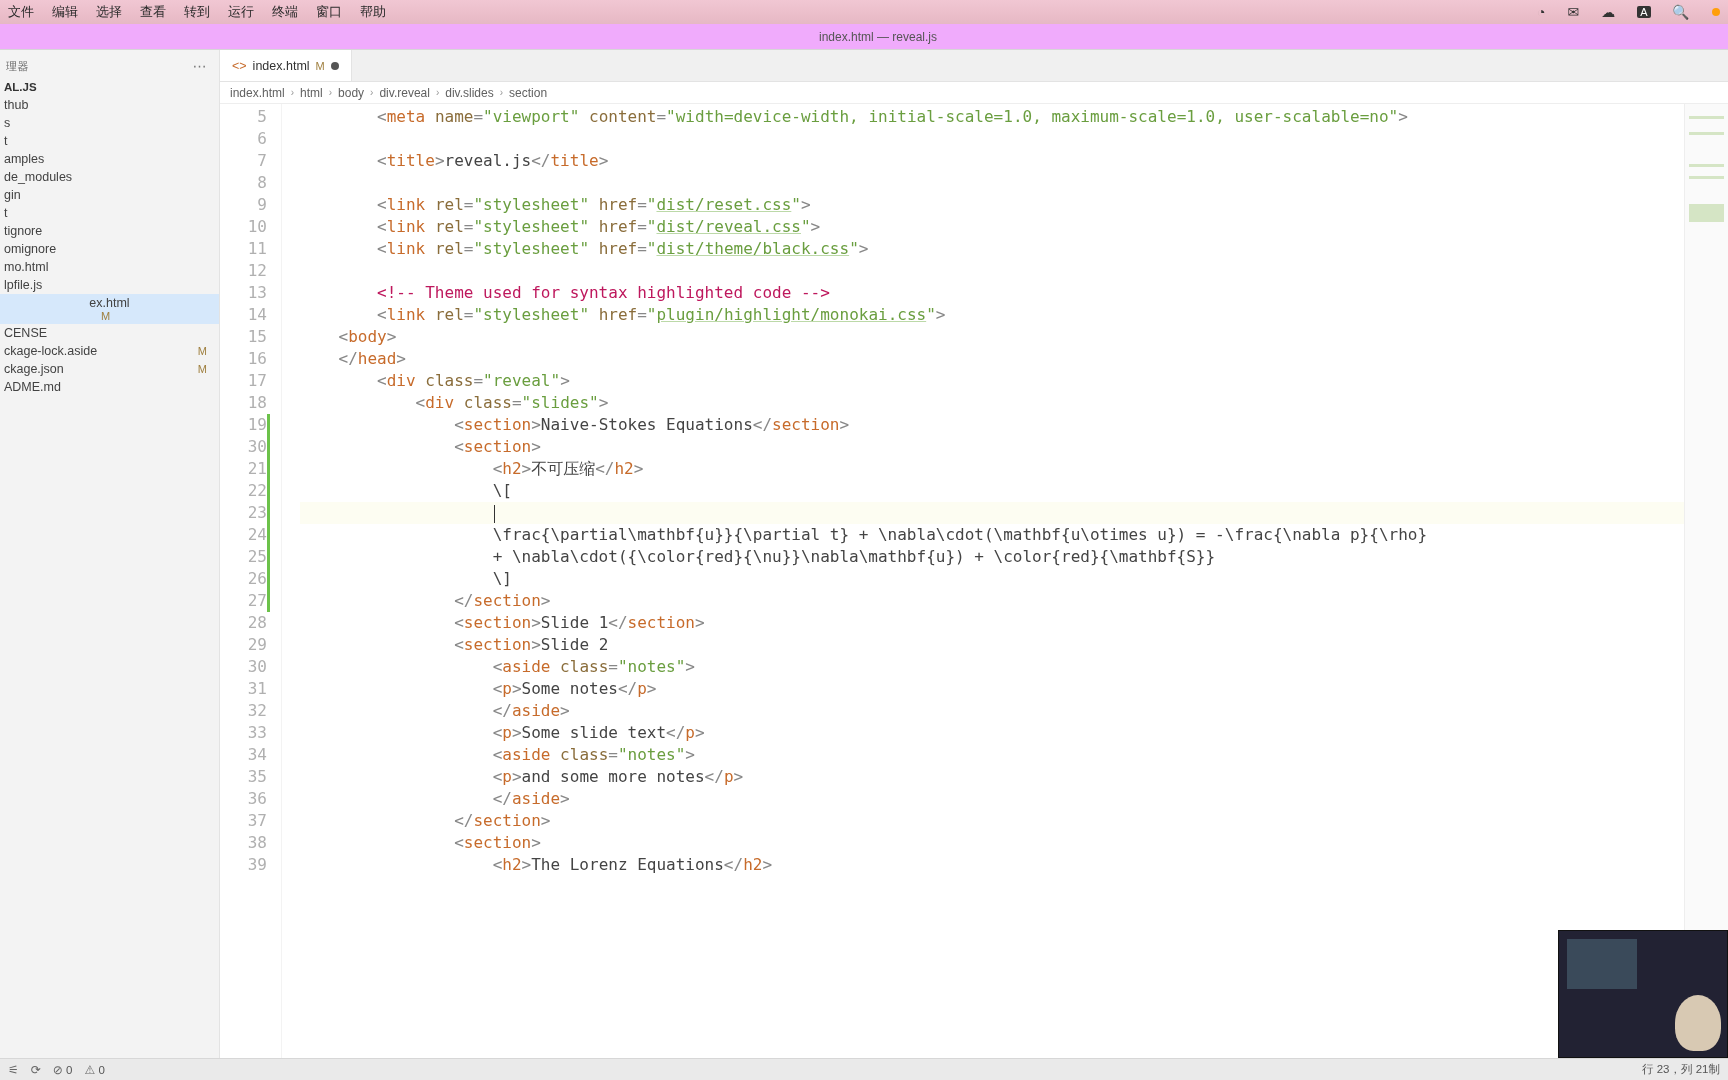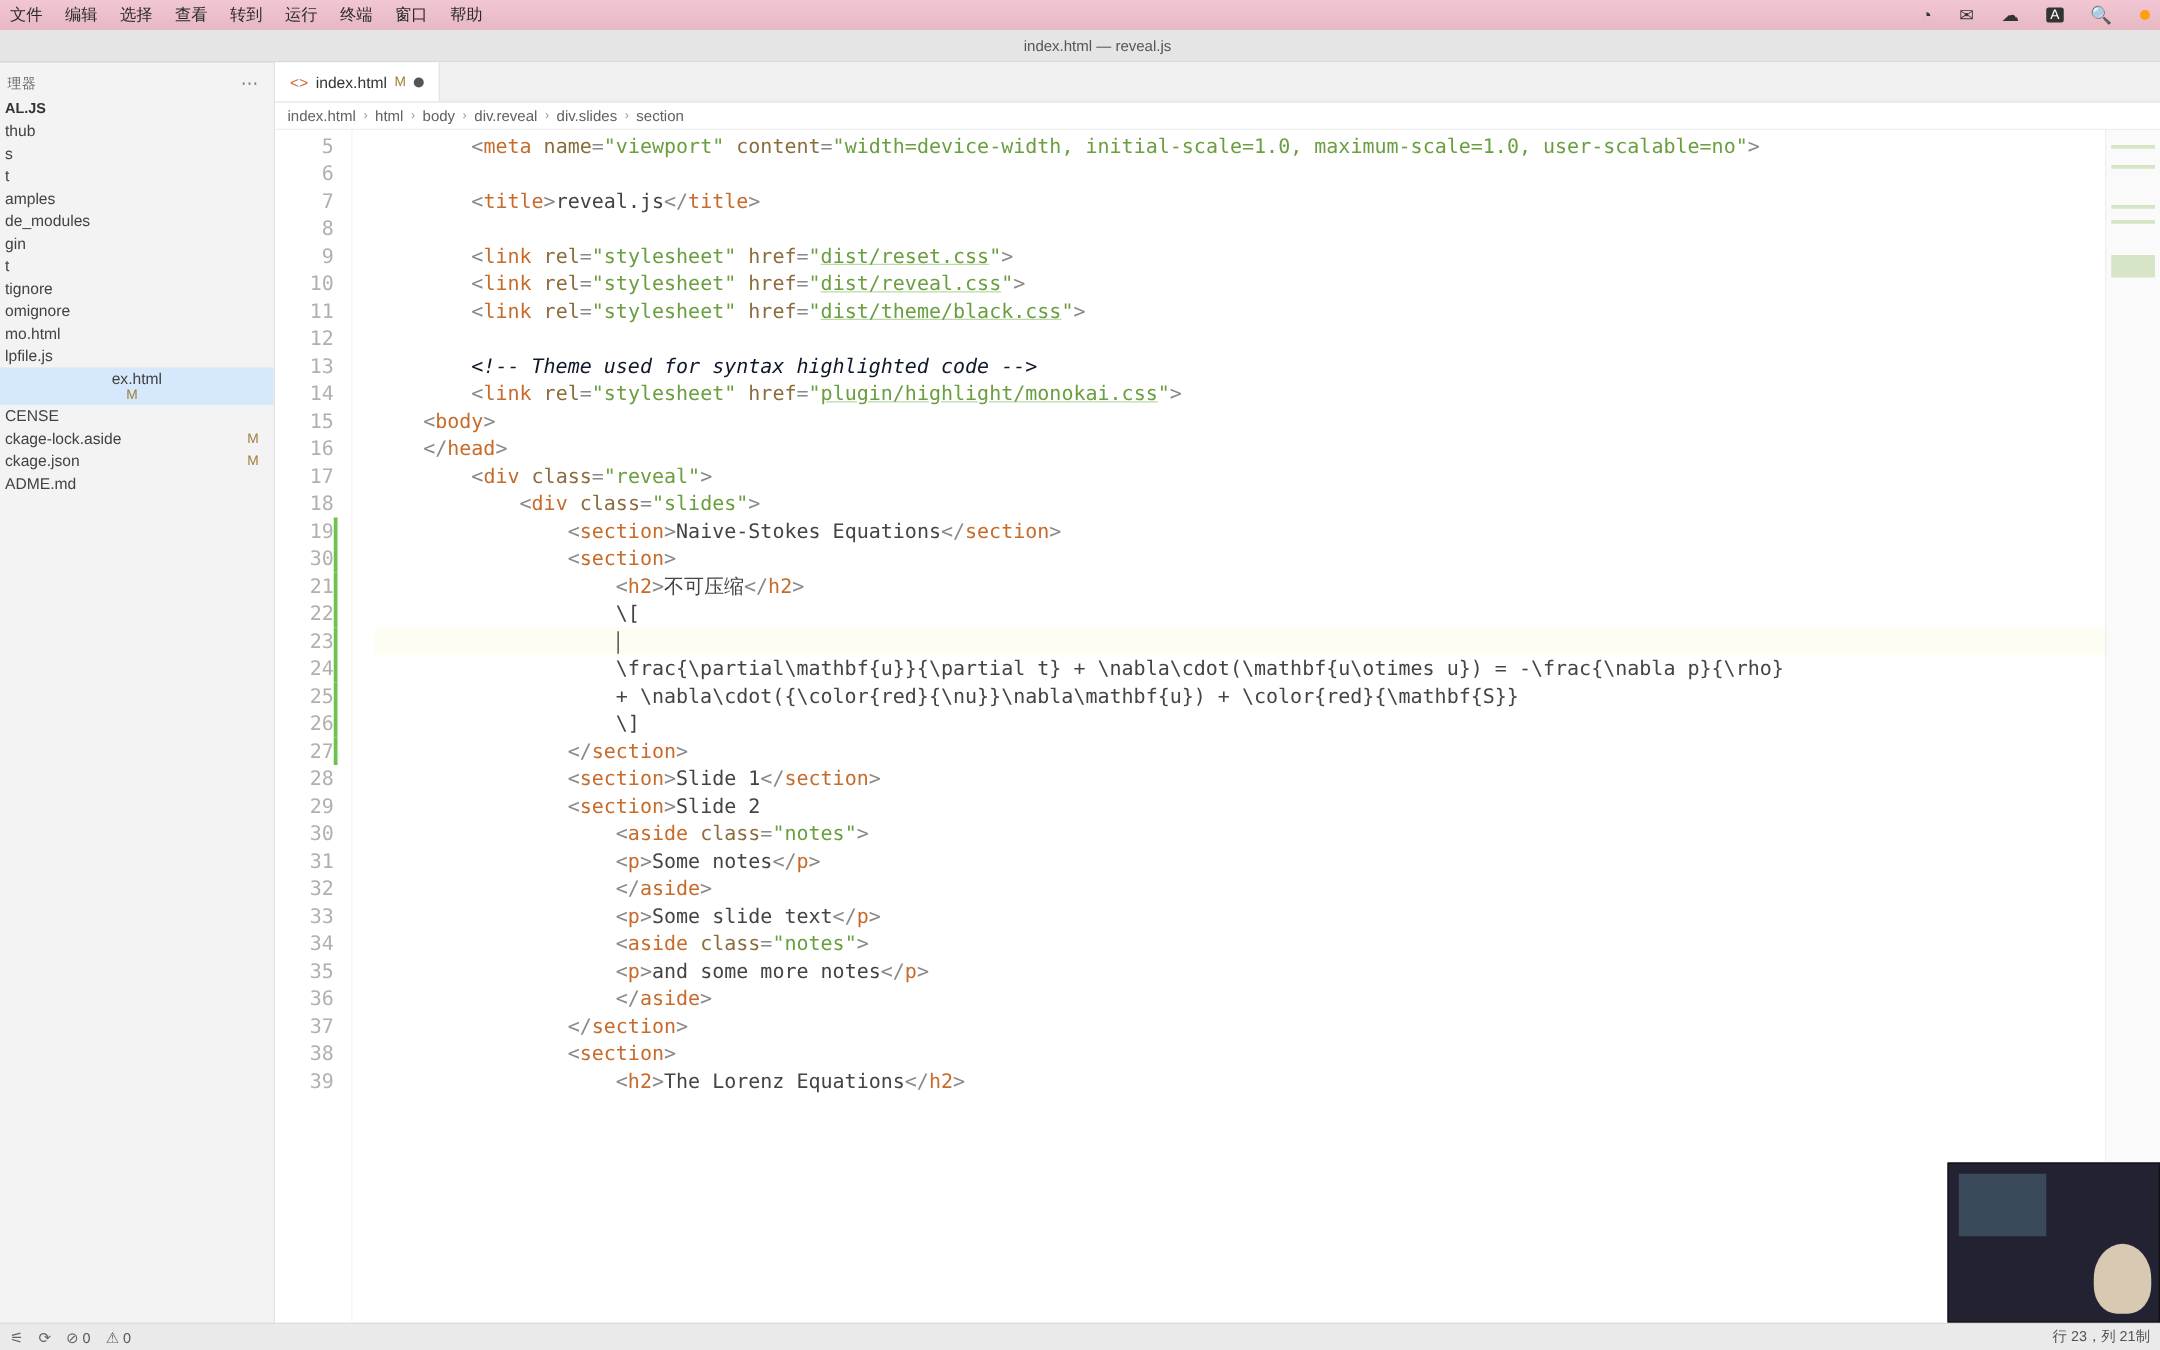--- a/index.html
+++ b/index.html
@@ -3,21 +3,21 @@
 <meta charset="utf-8">
 <style>
   * { margin: 0; padding: 0; box-sizing: border-box; }
   html, body { width: 1728px; height: 1080px; overflow: hidden; font-family: -apple-system, "Helvetica Neue", Arial, sans-serif; background:#fbfbfb; }
   
   .menubar { height: 24px; background: linear-gradient(#f1c7d3, #e6b8c4); display:flex; align-items:center; padding:0 8px; font-size:13px; color:#2b2b2b; }
   .menubar .left { display:flex; gap:18px; }
   .menubar .right { margin-left:auto; display:flex; gap:22px; align-items:center; }
   .menubar .glyph { font-size:14px; color:#333; }
   
-  .titlebar { height:26px; background:#e5e5e5; border-bottom:1px solid #d6d6d6; display:flex; align-items:center; justify-content:center; font-size:12px; color:#555; position:relative;padding-left:28px; }
+  .titlebar { height:26px; background:#f0abfc; border-bottom:1px solid #d6d6d6; display:flex; align-items:center; justify-content:center; font-size:12px; color:#555; position:relative;padding-left:28px; }
   
   .app { display:flex; height: calc(1080px - 24px - 26px - 22px); }
   .sidebar { width:220px; background:#f3f3f3; border-right:1px solid #e3e3e3; font-size:12.5px; color:#424242; padding-top:4px; overflow:hidden; }
   .sidebar .explorer-header { padding:4px 6px; font-size:11px; letter-spacing:0.5px; color:#6a6a6a; display:flex; justify-content:space-between; align-items:center;}
   .sidebar .ellipsis { color:#777; font-size:14px; padding-right:6px;}
   .project-name { font-weight:bold; font-size:11.5px; padding:3px 4px; color:#333; }
   .tree-item { padding:2px 4px; display:flex; align-items:center; justify-content:space-between; cursor:default; }
   .tree-item.selected { background:#d6e8fb;flex-direction:column; }
   .tree-item .m-badge { font-size:11px; color:#a08040; padding-right:8px; }
   .editor-area { flex:1; display:flex; flex-direction:column; background:#ffffff; position:relative; }
@@ -32,21 +32,21 @@
   .gutter .added::after { content:""; position:absolute; right:-3px; top:0; width:3px; height:100%; background:#6cc24a;}
   .gutter div { height:22px; }
   .code { flex:1; padding:2px 0 2px 18px; position:relative;}
   .codeline { height:22px; white-space:pre; }
   .hl-line { background:#fdfdf2; }
   
   .c-tag { color:#c76b2b; }
   .c-attr { color:#8a6d3b; }
   .c-str { color:#6a9e3f; }
   .c-link { color:#6a9e3f; text-decoration:underline; text-decoration-color:#bcd9a8; }
-  .c-comm { color:#0f172a; font-style:italic; }
+  .c-comm { color:#be185d; }
   .c-punct { color:#888; }
   .c-text { color:#444; }
   .caret { display:inline-block; width:1px; height:18px; background:#333; vertical-align:middle; margin-left:1px;}
   
   .minimap { position:absolute; right:0; top:0; width:44px; height:100%; background:#fafafa; border-left:1px solid #eee;}
   .minimap .blk { position:absolute; left:4px; right:4px; background:#d5e5c5; height:3px;}
   
   .statusbar { height:22px; background:#eaeaea; border-top:1px solid #d7d7d7; display:flex; align-items:center; font-size:11.5px; color:#555; padding:0 8px;}
   .statusbar .grp { display:flex; align-items:center; gap:12px; }
   .statusbar .right { margin-left:auto; display:flex; }

